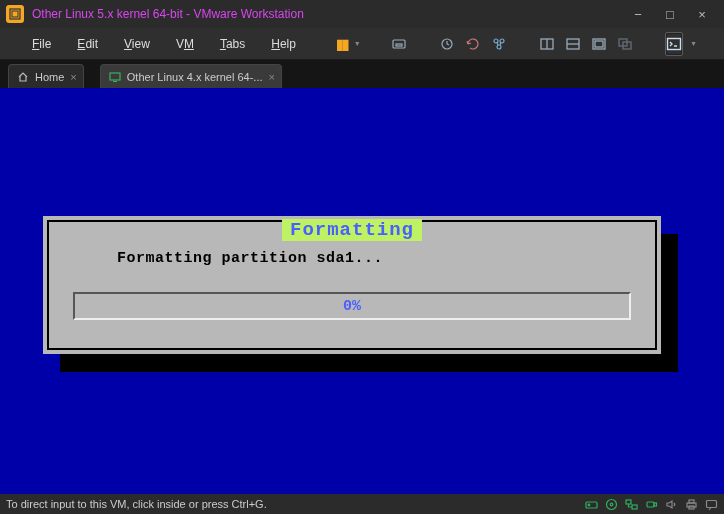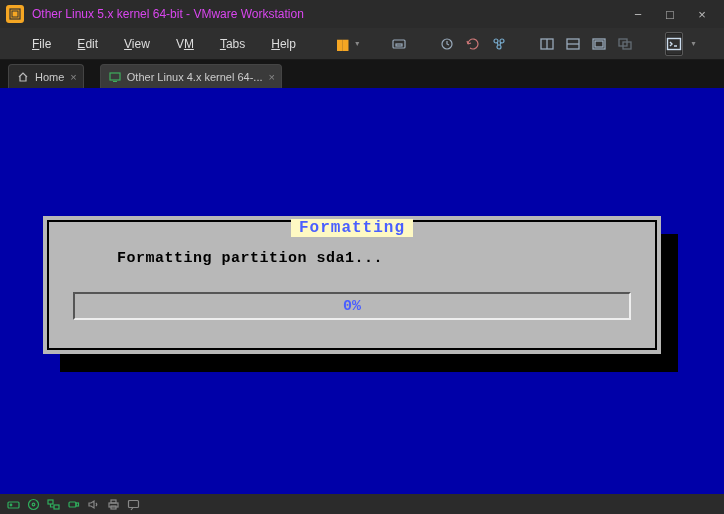--- a/index.html
+++ b/index.html
@@ -32,21 +32,21 @@
 .tab .tab-icon { display:flex; }
 .tab .tab-icon svg { width:12px; height:12px; }
 
 
 .guest { position: absolute; top: 88px; left: 0; right: 0; bottom: 20px; background: #0000a8; }
 
 
 .dlg-shadow { position: absolute; left: 60px; top: 146px; width: 618px; height: 138px; background: #000; }
 .dlg { position: absolute; left: 43px; top: 128px; width: 618px; height: 138px; background: #b8b8b8; }
 .dlg-border { position: absolute; inset: 4px; border: 2px solid #000; }
-.dlg-title { position: absolute; top: -3px; left: 50%; transform: translateX(-50%); background: #fef9c3; padding: 0 8px; color: #4a5fff; font-family: "Courier New", monospace; font-size: 16px; font-weight: bold; letter-spacing: 1px; }
+.dlg-title { position: absolute; top: -3px; left: 50%; transform: translateX(-50%); background: #bef264; padding: 0 8px; color: #4a5fff; font-family: "Courier New", monospace; font-size: 19px; font-weight: bold; letter-spacing: 1px; }
 .dlg-msg { position: absolute; top: 28px; left: 24px; color: #000; font-family: "Courier New", monospace; font-size: 15px; font-weight: bold; letter-spacing: 0.5px; margin-left: 44px; }
 .prog-track { position: absolute; top: 70px; left: 24px; right: 24px; height: 28px; border-top: 2px solid #555; border-left: 2px solid #555; border-bottom: 2px solid #eee; border-right: 2px solid #eee; background: #b8b8b8; display:flex; align-items:center; justify-content:center; }
 .prog-label { color: #4a5fff; font-family: "Courier New", monospace; font-size: 15px; font-weight: bold; }
 
 
 .status-bar { position: absolute; bottom: 0; left: 0; right: 0; height: 20px; background: #2b2b2b; display: flex; align-items: center; color: #ccc; font-size: 11px; padding: 0 6px; }
 .status-bar .status-msg { flex: 1; }
 .tray { display: flex; gap: 6px; align-items: center; }
 .tray .tray-icon { width: 14px; height: 14px; display:flex; align-items:center; justify-content:center; color:#2fae5d; }
 .tray .tray-icon.muted { color:#888; }
@@ -183,20 +183,21 @@
       <div class="dlg-title">Formatting</div>
       <div class="dlg-msg">Formatting partition sda1...</div>
       <div class="prog-track">
         <span class="prog-label">0%</span>
       </div>
     </div>
   </div>
 </div>
 
 <div class="status-bar">
+  <div class="status-msg">To direct input to this VM, click inside or press Ctrl+G.</div>
   <div class="tray">
     <span class="tray-icon">
         <svg viewBox="0 0 13 13" fill="none" stroke="currentColor" stroke-width="1.2">
           <rect x="1" y="4" width="11" height="6" rx="1"></rect>
           <circle cx="4" cy="7" r="0.8" fill="currentColor"></circle>
         </svg>
       </span>
     <span class="tray-icon">
         <svg viewBox="0 0 13 13" fill="none" stroke="currentColor" stroke-width="1.2">
           <circle cx="6.5" cy="6.5" r="5"></circle>

